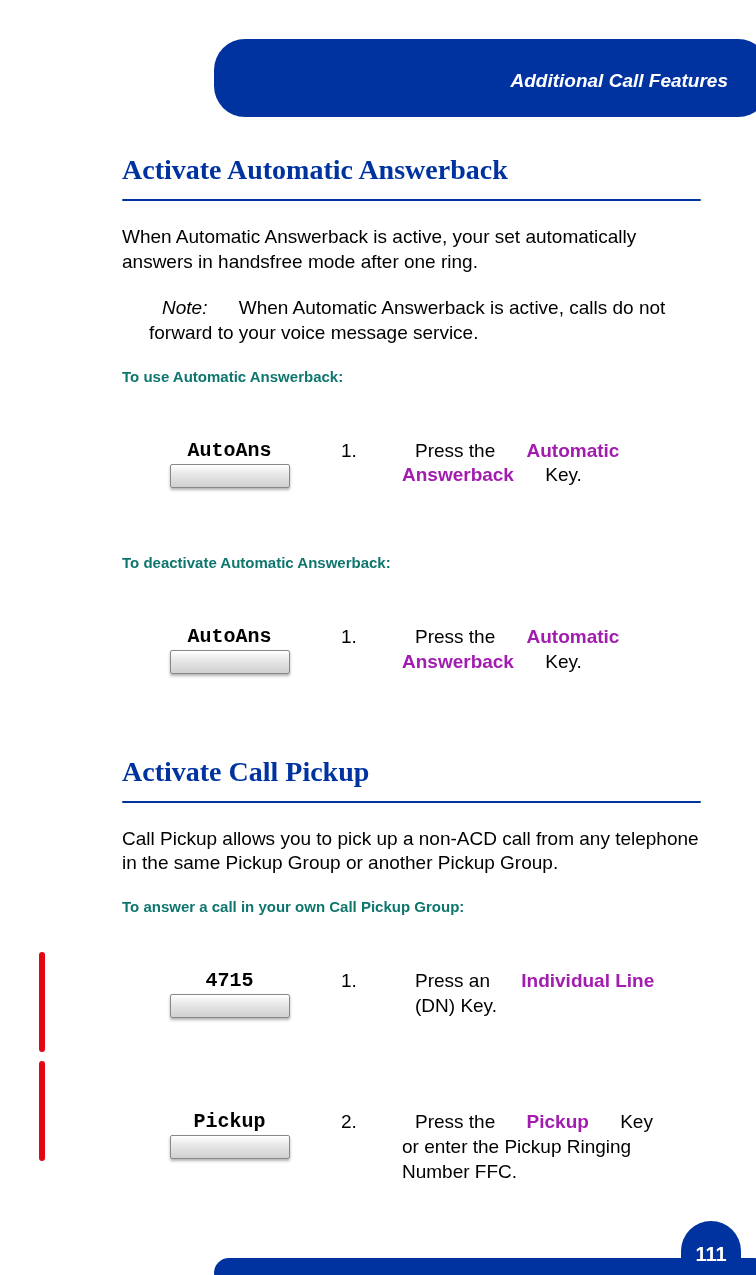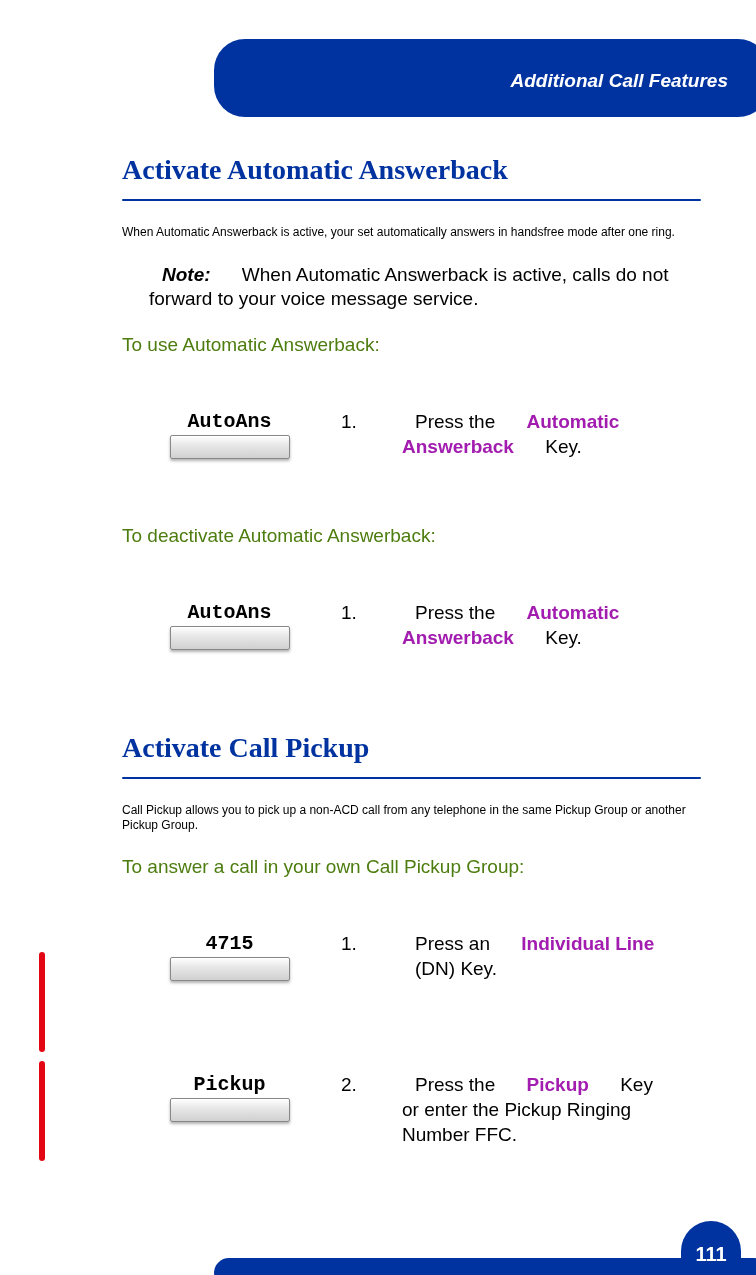--- a/index.html
+++ b/index.html
@@ -42,40 +42,40 @@
     font-family: Liberation Serif, serif;
     margin-top: 20px;
     margin-bottom: 8px;
   }
   .hr-thick {
     border: none;
     border-top: 2px solid #0033a0;
     margin-bottom: 24px;
   }
   .body-text {
-    font-size: 12px;
+    font-size: 19px;
     color: #000;
     line-height: 1.3;
     margin-bottom: 22px;
   }
   .note-block {
     margin-left: 40px;
     font-size: 19px;
     color: #000;
     line-height: 1.3;
     margin-bottom: 22px;
   }
   .note-label {
-    font-weight: bold;
+    font-weight: normal;
     font-style: italic;
   }
   .sub-heading {
-    font-weight: normal;
-    font-size: 19px;
-    color: #4d7c0f;
+    font-weight: bold;
+    font-size: 15px;
+    color: #0f766e;
     margin-bottom: 28px;
   }
   .step-row {
     display: flex;
     align-items: flex-start;
     margin-bottom: 40px;
     margin-left: 35px;
   }
   .key-graphic {
     width: 145px;

